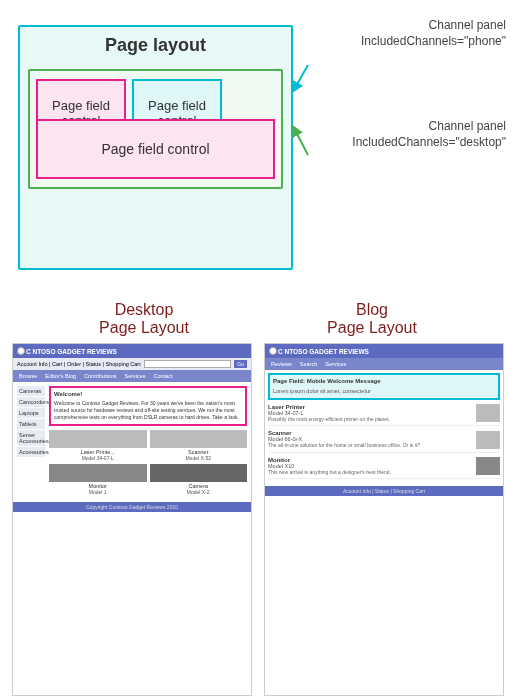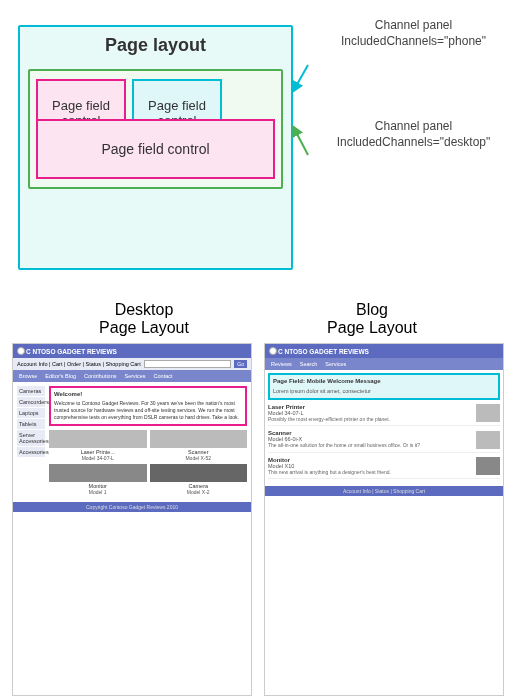--- a/index.html
+++ b/index.html
@@ -112,21 +112,21 @@
     .annotations {
       position: absolute;
       right: 10px;
       top: 18px;
       width: 185px;
     }
 
     .annotation {
       font-size: 12px;
       color: #444;
-      text-align: center;
+      text-align: right;
       margin-bottom: 10px;
       line-height: 1.3;
     }
 
     
     .bottom-section {
       position: absolute;
       bottom: 0;
       left: 0;
       right: 0;
@@ -137,21 +137,21 @@
 
     .bottom-labels {
       display: flex;
       justify-content: space-around;
       padding: 6px 30px;
       margin-top: 4px;
     }
 
     .layout-label {
       font-size: 16px;
-      color: #000000;
+      color: #7f1d1d;
       text-align: center;
       font-weight: normal;
     }
 
     .bottom-previews {
       display: flex;
       gap: 12px;
       padding: 0 12px;
       flex: 1;
     }

